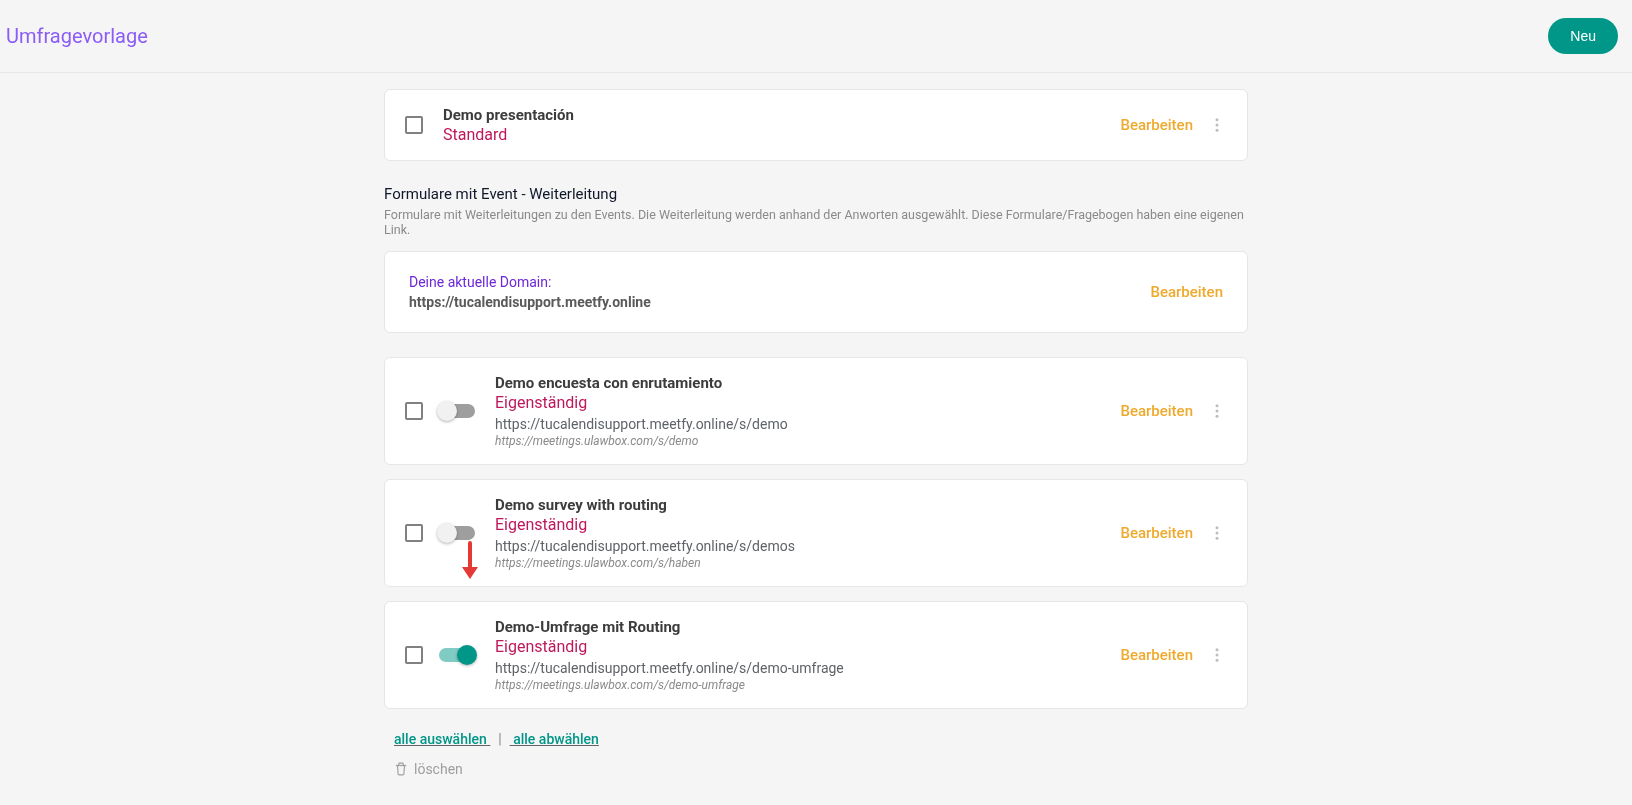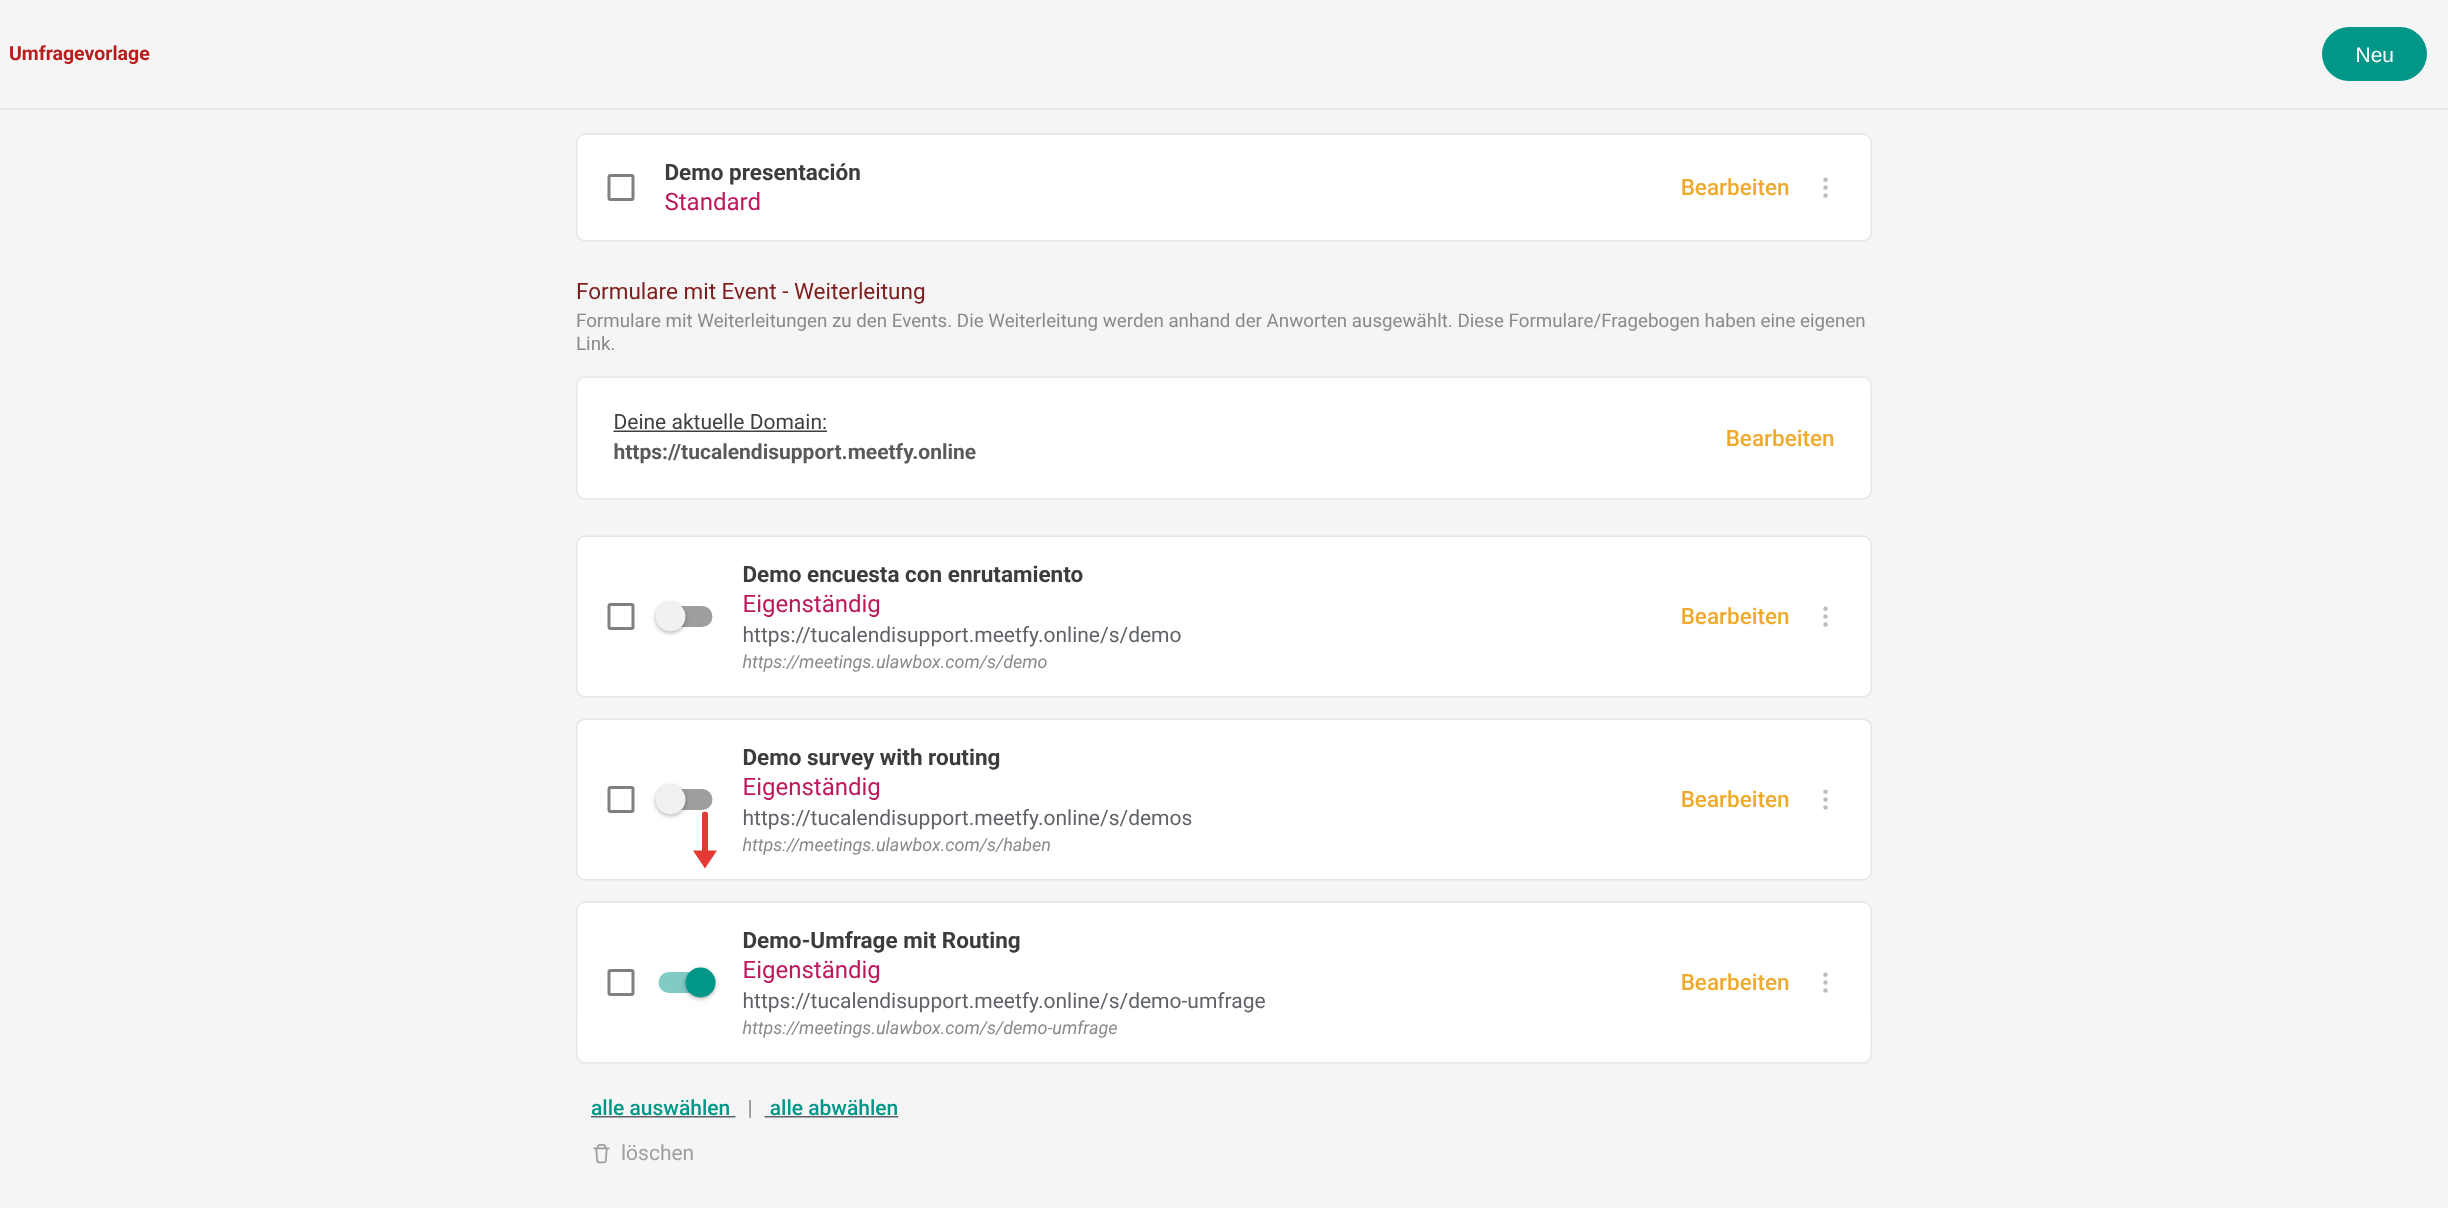--- a/index.html
+++ b/index.html
@@ -11,23 +11,23 @@
   }
   .topbar {
     display: flex;
     align-items: center;
     justify-content: space-between;
     padding: 18px 14px 18px 6px;
     border-bottom: 1px solid #e6e6e6;
     background: #f5f5f5;
   }
   .page-title {
-    font-size: 13px;
-    font-weight: 700;
-    color: #b91c1c;
+    font-size: 20px;
+    font-weight: 400;
+    color: #8b5cf6;
   }
   .btn-new {
     background: #009688;
     color: #fff;
     border: none;
     border-radius: 18px;
     padding: 10px 22px;
     font-size: 14px;
     font-weight: 500;
     cursor: pointer;
@@ -130,42 +130,41 @@
     justify-content: center;
     cursor: pointer;
     color: #bdbdbd;
     font-size: 18px;
   }
   .section-header {
     margin: 24px 0 6px 0;
   }
   .section-header .stitle {
     font-size: 15px;
-    color: #7f1d1d;
+    color: #0f172a;
   }
   .section-header .sdesc {
     font-size: 12.5px;
     color: #8a8a8a;
     margin-top: 4px;
   }
   .domain-card {
     background: #fff;
     border: 1px solid #e6e6e6;
     border-radius: 6px;
     margin-top: 14px;
     margin-bottom: 24px;
     padding: 22px 24px;
     display: flex;
     align-items: center;
     justify-content: space-between;
   }
   .domain-card .label {
     font-size: 14px;
-    color: #404040;
-    text-decoration: underline;
+    color: #6d28d9;
   }
   .domain-card .value {
     font-size: 14px;
     font-weight: 700;
     color: #5a5a5a;
     margin-top: 4px;
   }
   .domain-card .block2 { margin-top: 14px; }
 
   .list-wrap { position: relative; }

